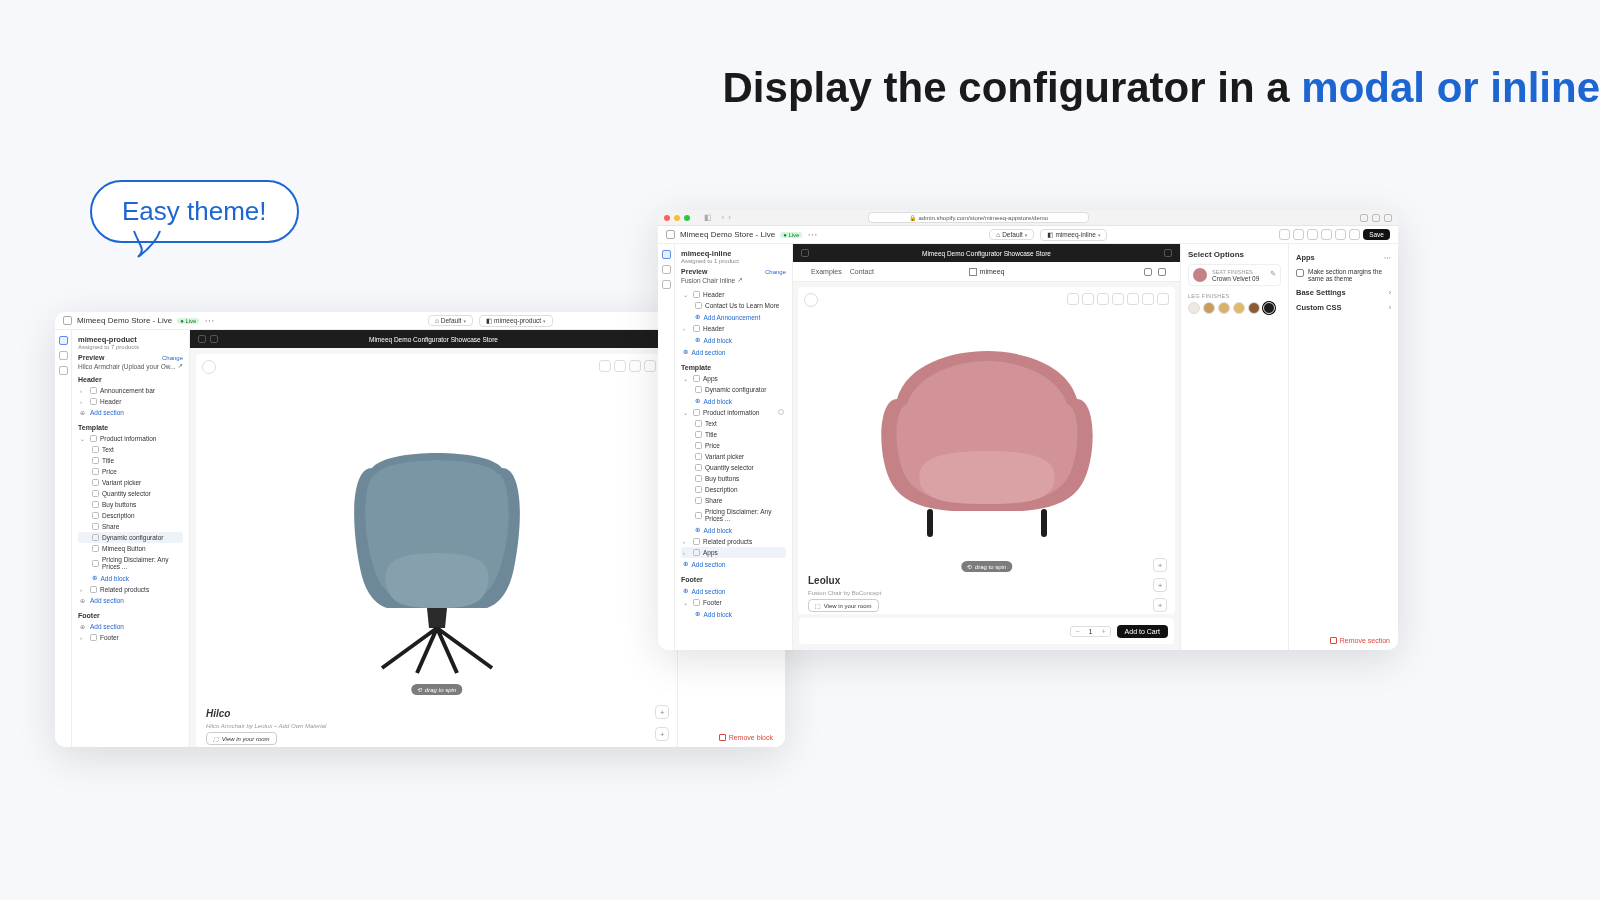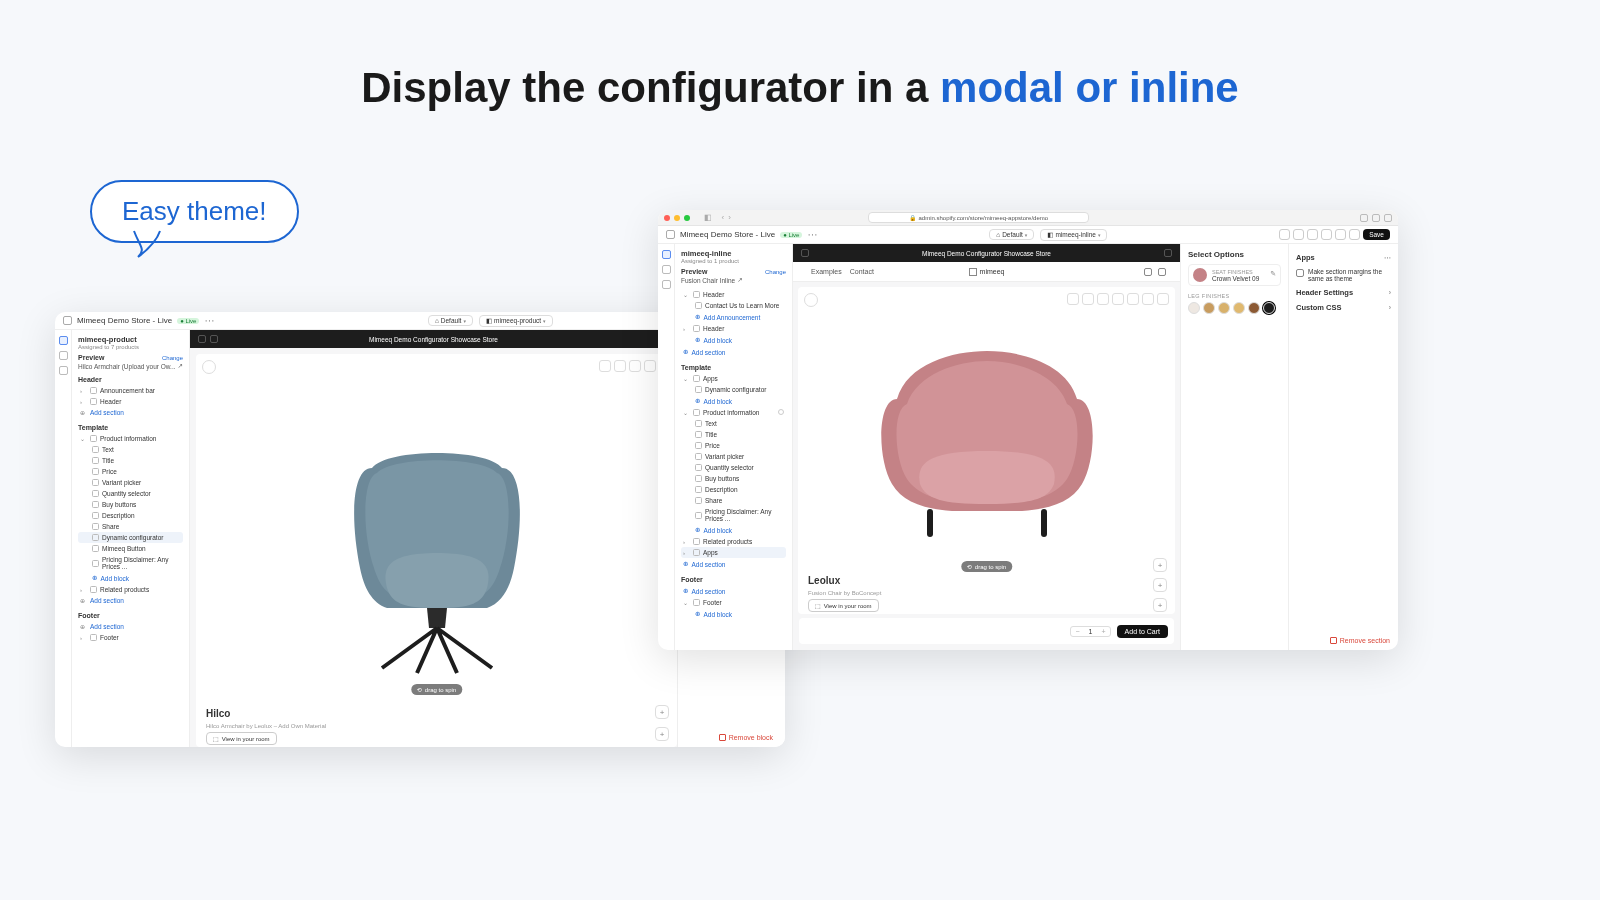--- a/index.html
+++ b/index.html
@@ -1,18 +1,18 @@
 <!DOCTYPE html>
 <html><head>
 <meta charset="utf-8">
 <style>
 * { margin: 0; padding: 0; box-sizing: border-box; font-family: -apple-system, BlinkMacSystemFont, "Segoe UI", Helvetica, Arial, sans-serif; }
 body { background: #f6f8fb; width: 1600px; height: 900px; overflow: hidden; position: relative; }
 
-.headline { text-align: center; padding-top: 60px; font-size: 42px; font-weight: 700; color: #1a1a1a; line-height: 1.35; }
+.headline { text-align: right; padding-top: 60px; font-size: 42px; font-weight: 700; color: #1a1a1a; line-height: 1.35; }
 .headline .accent { color: #1d66d2; }
 
 .bubble-wrap { position: absolute; left: 90px; top: 180px; }
 .bubble { border: 2px solid #1d66d2; border-radius: 40px; padding: 14px 30px; font-family: "Comic Sans MS", cursive; font-size: 26px; color: #1d66d2; background:#fff; position:relative;}
 .bubble-tail { position:absolute; left:40px; bottom:-18px; width:30px; height:30px;}
 .bubble-tail svg { stroke:#1d66d2; fill:none; stroke-width:2;}
 
 
 .win { position:absolute; background:#fff; border-radius:10px; box-shadow:0 10px 40px rgba(0,0,0,.12); font-size:8px; color:#333; overflow:hidden; }
 
@@ -271,21 +271,21 @@
       <div class="stagebar">
         <div class="navg">
             <span></span>
             <span></span>
           </div>
         <span>Mimeeq Demo Configurator Showcase Store</span>
         <div class="navr">
             <span></span>
           </div>
       </div>
-      <div class="canvas" style="margin-right:0;">
+      <div class="canvas" style="margin-right:0;font-style:italic;">
         <div class="toolbar"></div>
         <div class="toolrow">
             <span></span>
             <span></span>
             <span></span>
             <span></span>
             <span></span>
           </div>
         <div class="chairwrap">
           <svg class="chair" width="210" height="240" viewBox="0 0 210 240">
@@ -594,21 +594,21 @@
     <div class="farright">
       <div class="fr-row">
           <span>Apps</span>
           <span class="fr-chev">⋯</span>
         </div>
       <div class="fr-item">
           <span class="ck"></span>
           <span>Make section margins the same as theme</span>
         </div>
       <div class="fr-row">
-          <span>Header Settings</span>
+          <span>Base Settings</span>
           <span class="fr-chev">›</span>
         </div>
       <div class="fr-row">
           <span>Custom CSS</span>
           <span class="fr-chev">›</span>
         </div>
       <div style="position:absolute;bottom:6px;right:8px;color:#d9483b;font-size:7px;display:flex;align-items:center;gap:3px;">
           <span class="trash" style="width:7px;height:7px;border:1px solid #d9483b;border-radius:1px;"></span>
           <span>Remove section</span>
         </div>

